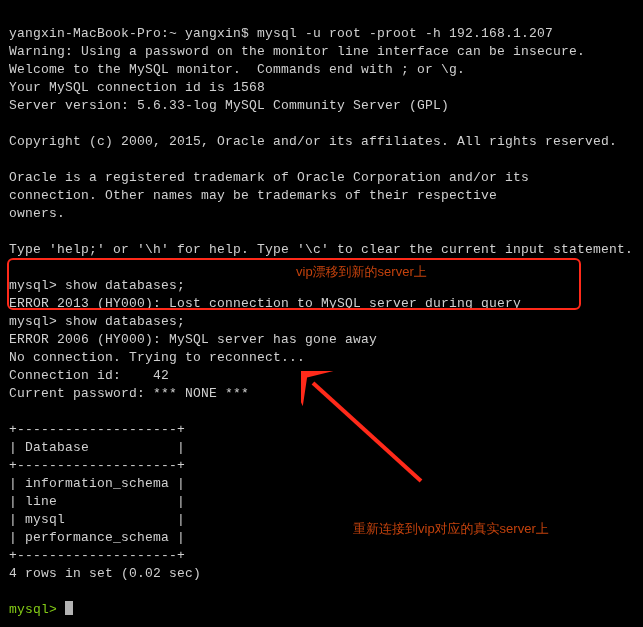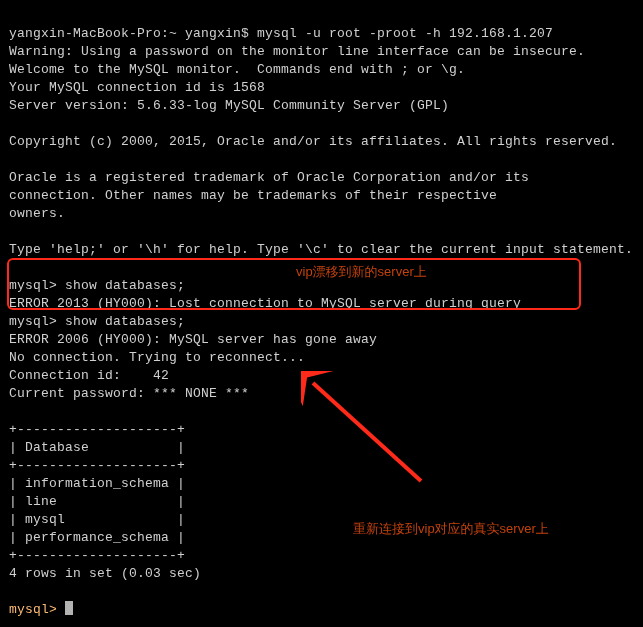--- a/index.html
+++ b/index.html
@@ -19,21 +19,21 @@
     line-height: 18px;
     color: #d0d0d0;
     overflow: hidden;
   }
   .term {
     padding: 6px 8px;
     white-space: pre;
     letter-spacing: 0.2px;
   }
   .mysql-prompt {
-    color: #fdba74;
+    color: #84cc16;
     text-align: right;
   }
   .red-box {
     position: absolute;
     border: 2px solid #ff2a1a;
     border-radius: 6px;
     pointer-events: none;
     left: 6px;
     top: 257px;
     width: 570px;
@@ -96,21 +96,21 @@
 <span>Current password: *** NONE ***</span>
 <span></span>
 <span>+--------------------+</span>
 <span>| Database           |</span>
 <span>+--------------------+</span>
 <span>| information_schema |</span>
 <span>| line               |</span>
 <span>| mysql              |</span>
 <span>| performance_schema |</span>
 <span>+--------------------+</span>
-<span>4 rows in set (0.03 sec)</span>
+<span>4 rows in set (0.02 sec)</span>
 <span></span>
 <span class="mysql-prompt"><span>mysql&gt; </span><span class="cursor"></span></span>
   </div>
 
   <div class="red-box"></div>
 
   <div id="note1" class="note">vip漂移到新的server上</div>
   <div id="note2" class="note">重新连接到vip对应的真实server上</div>
 
   <svg class="arrow" style="left:300px; top:370px; width:140px; height:130px;" viewBox="0 0 140 130">

